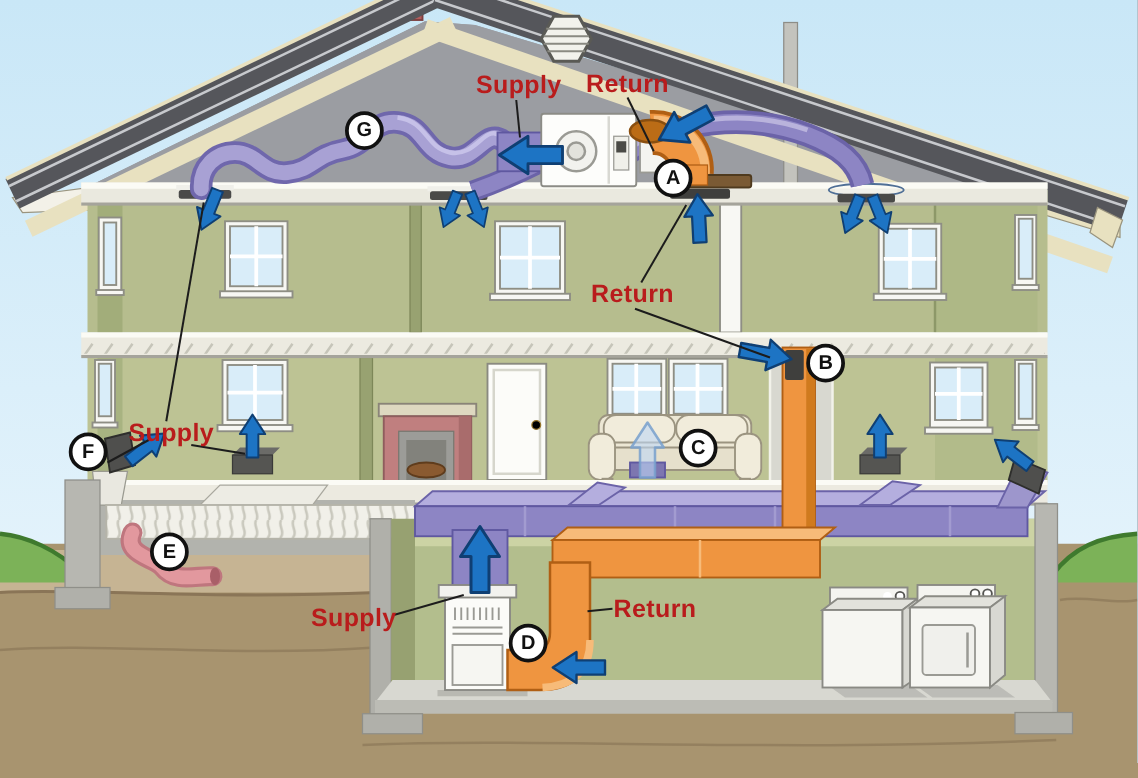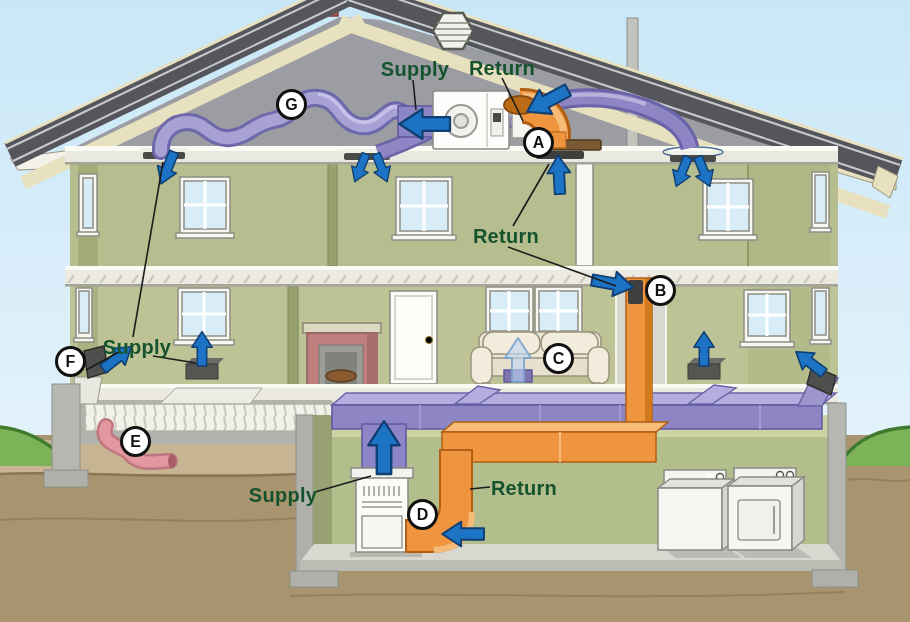--- a/index.html
+++ b/index.html
@@ -1,20 +1,20 @@
 <!DOCTYPE html>
 <html><head>
 <meta charset="utf-8">
 <style>
   html,body{margin:0;padding:0;background:#9aa0a6;}
   #scene{position:relative;width:910px;height:622px;overflow:hidden;
          font-family:"Liberation Sans",sans-serif;background:#cdeaf7;}
   #scene svg{position:absolute;left:0;top:0;}
   .lbl{position:absolute;transform:translate(-50%,-50%);
-       font:600 20px "Liberation Sans",sans-serif;color:#14532d;
+       font:600 20px "Liberation Sans",sans-serif;color:#b91c1c;
        letter-spacing:.3px;white-space:nowrap;z-index:5;}
   .marker{position:absolute;width:25px;height:25px;margin:-14px 0 0 -14px;
           background:#fff;border:3px solid #111;border-radius:50%;
           display:flex;align-items:center;justify-content:center;
           font:700 16px "Liberation Sans",sans-serif;color:#111;z-index:6;}
 </style>
 </head>
 <body>
 
 <div id="scene">

